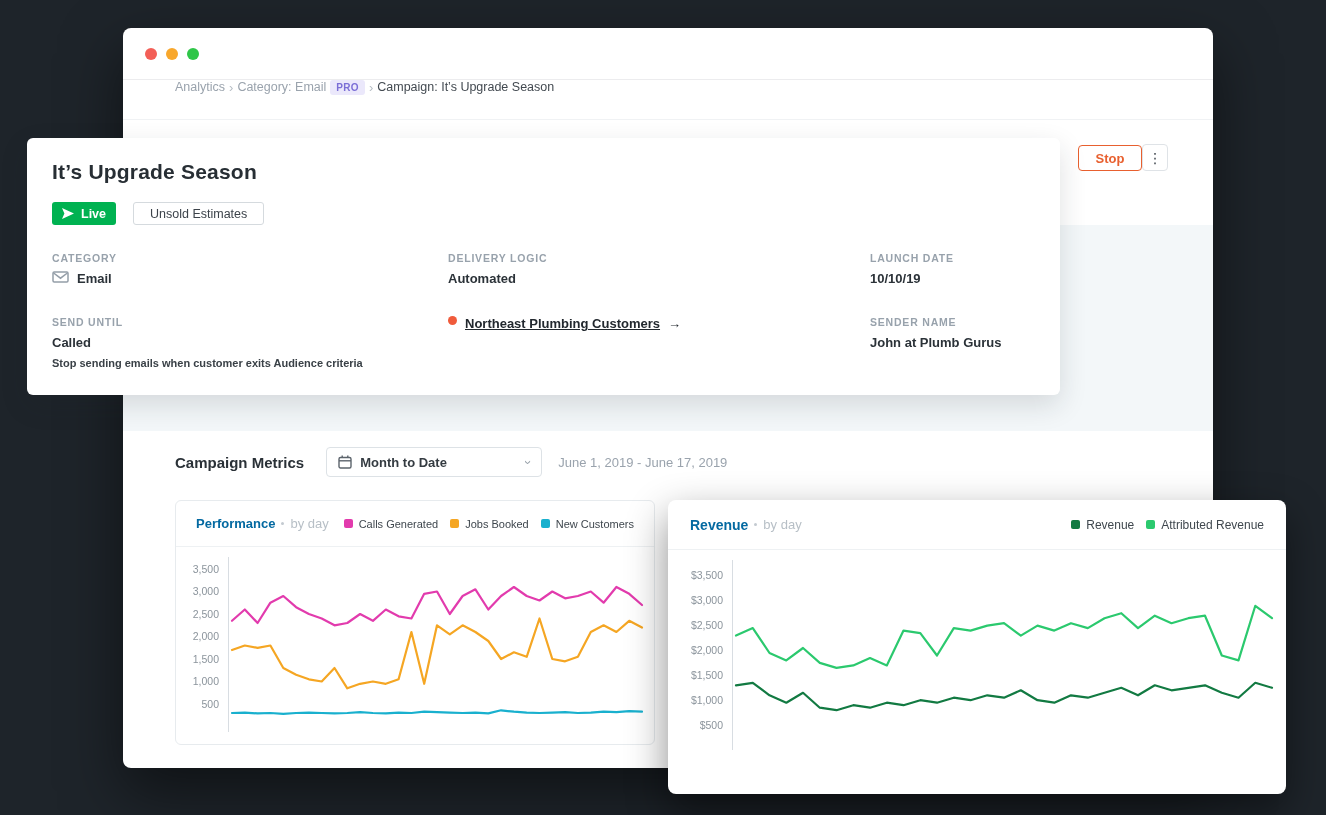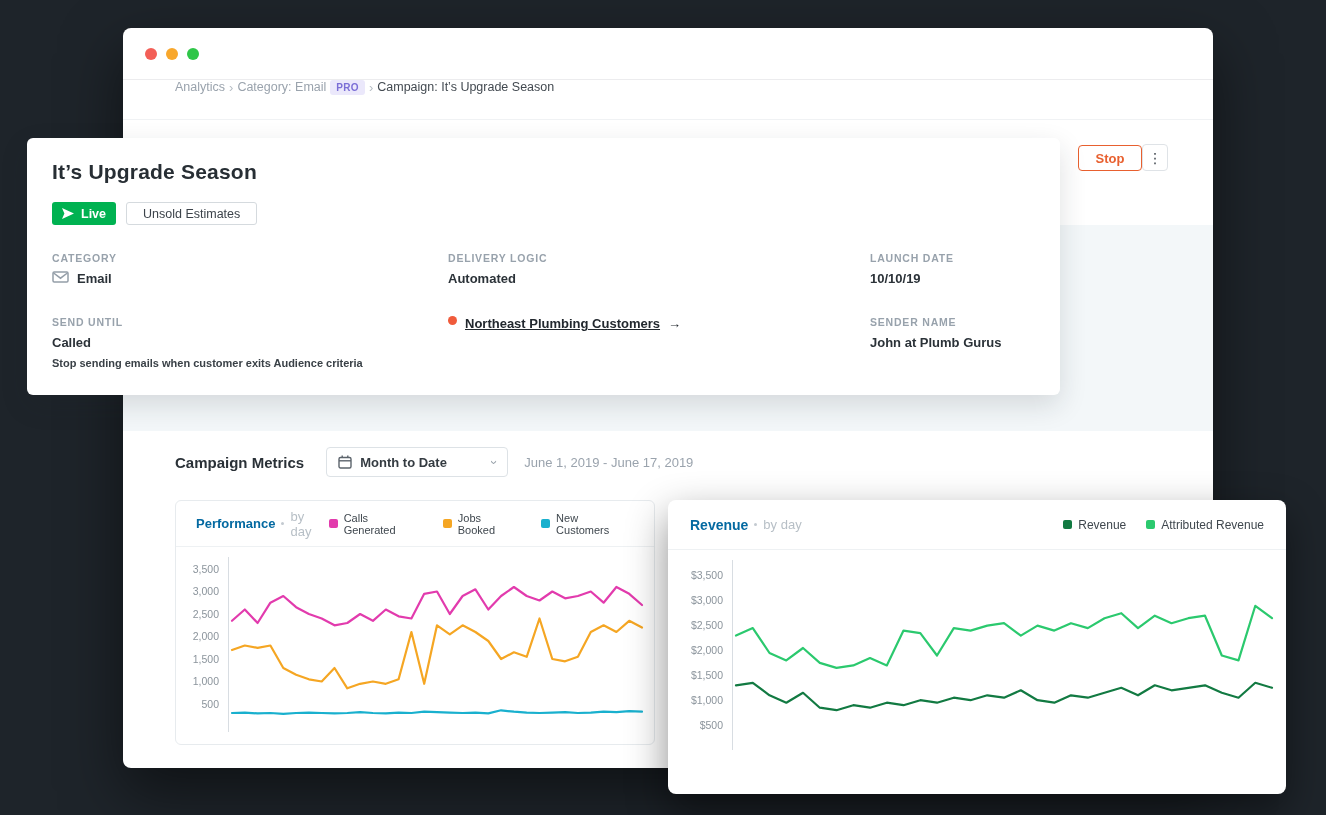--- a/index.html
+++ b/index.html
@@ -43,21 +43,21 @@
   }
   .kebab-btn {
     position:absolute; left:1019px; top:116px; width:26px; height:27px;
     background:#fff; border:1px solid #dfe3e7; border-radius:4px; color:#3c434a;
     font-size:14px; display:flex; align-items:center; justify-content:center; cursor:pointer;
   }
 
   .metrics-row { position:absolute; left:52px; top:419px; height:30px; display:flex; align-items:center; }
   .metrics-heading { font-size:15px; font-weight:700; color:#2a3137; margin-right:22px; }
   .range-chip {
-    width:182px; height:30px; border:1px solid #dde2e6; border-radius:4px; background:#fff;
+    width:216px; height:30px; border:1px solid #dde2e6; border-radius:4px; background:#fff;
     display:flex; align-items:center; gap:8px; padding:0 11px; cursor:pointer;
   }
   .range-chip .label { font-size:13px; font-weight:600; color:#343b41; }
   .range-chip .chev { margin-left:auto; color:#9aa3ab; font-size:13px; transform:rotate(90deg); line-height:1; }
   .range-text { margin-left:16px; font-size:13px; color:#9aa3ad; }
 
   
   .perf-card {
     position:absolute; left:52px; top:472px; width:480px; height:245px;
     background:#fff; border:1px solid #e7ebee; border-radius:6px;
@@ -69,35 +69,35 @@
   }
   .chart-header {
     display:flex; align-items:center; border-bottom:1px solid #eef1f3; padding:0 20px;
   }
   .perf-card .chart-header { height:46px; }
   .revenue-card .chart-header { height:50px; padding:0 22px; }
   .chart-title { font-size:13px; font-weight:700; color:#0369a1; }
   .revenue-card .chart-title { font-size:14px; }
   .dot-sep { width:3px; height:3px; border-radius:50%; background:#c3cad0; margin:0 6px; }
   .chart-subtitle { font-size:13px; color:#b7bfc6; }
-  .legend { margin-left:auto; display:flex; align-items:center; gap:20px; }
+  .legend { margin-left:auto; display:flex; align-items:center; gap:12px; }
   .legend-item { display:flex; align-items:center; gap:6px; font-size:11px; color:#3f474e; }
   .revenue-card .legend-item { font-size:12px; }
   .swatch { width:9px; height:9px; border-radius:2px; display:inline-block; }
   .chart-svg { display:block; margin:8px auto 0; }
   .chart-svg text.tick { font-family:"Liberation Sans", sans-serif; font-size:10.5px; fill:#8b949c; }
 
   
   .detail-card {
     position:absolute; left:27px; top:138px; width:1033px; height:257px;
     background:#fff; border-radius:6px; z-index:5;
     box-shadow:0 10px 28px rgba(25,35,45,.14);
   }
   .campaign-title { position:absolute; left:25px; top:22px; font-size:21px; font-weight:700; color:#272e34; letter-spacing:.2px; }
-  .badge-row { position:absolute; left:25px; top:64px; display:flex; align-items:flex-start; gap:10px; }
+  .badge-row { position:absolute; left:25px; top:64px; display:flex; align-items:flex-start; gap:17px; }
   .live-badge {
     height:23px; border-radius:3px; color:#fff; font-size:12.5px; font-weight:600;
     display:flex; align-items:center; gap:7px; padding:0 10px;
   }
   .tag-chip {
     height:23px; border:1px solid #d5dade; border-radius:3px; background:#fff;
     display:flex; align-items:center; padding:0 16px; font-size:12.5px; color:#3c434a;
   }
   .fields {
     position:absolute; left:25px; top:114px; right:25px;

